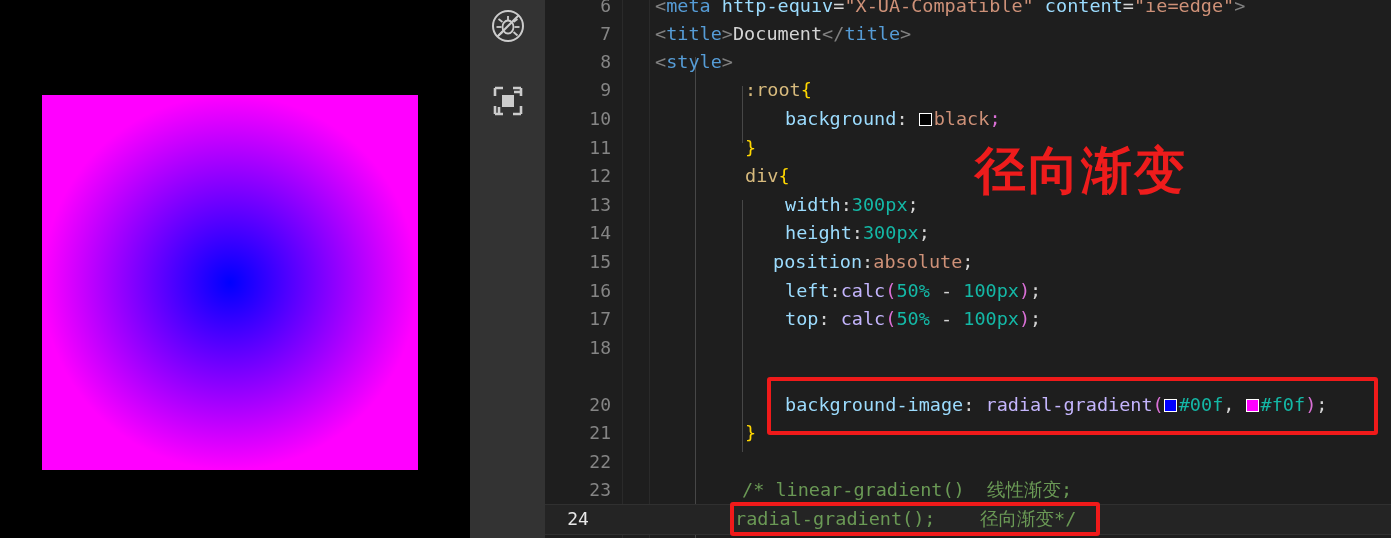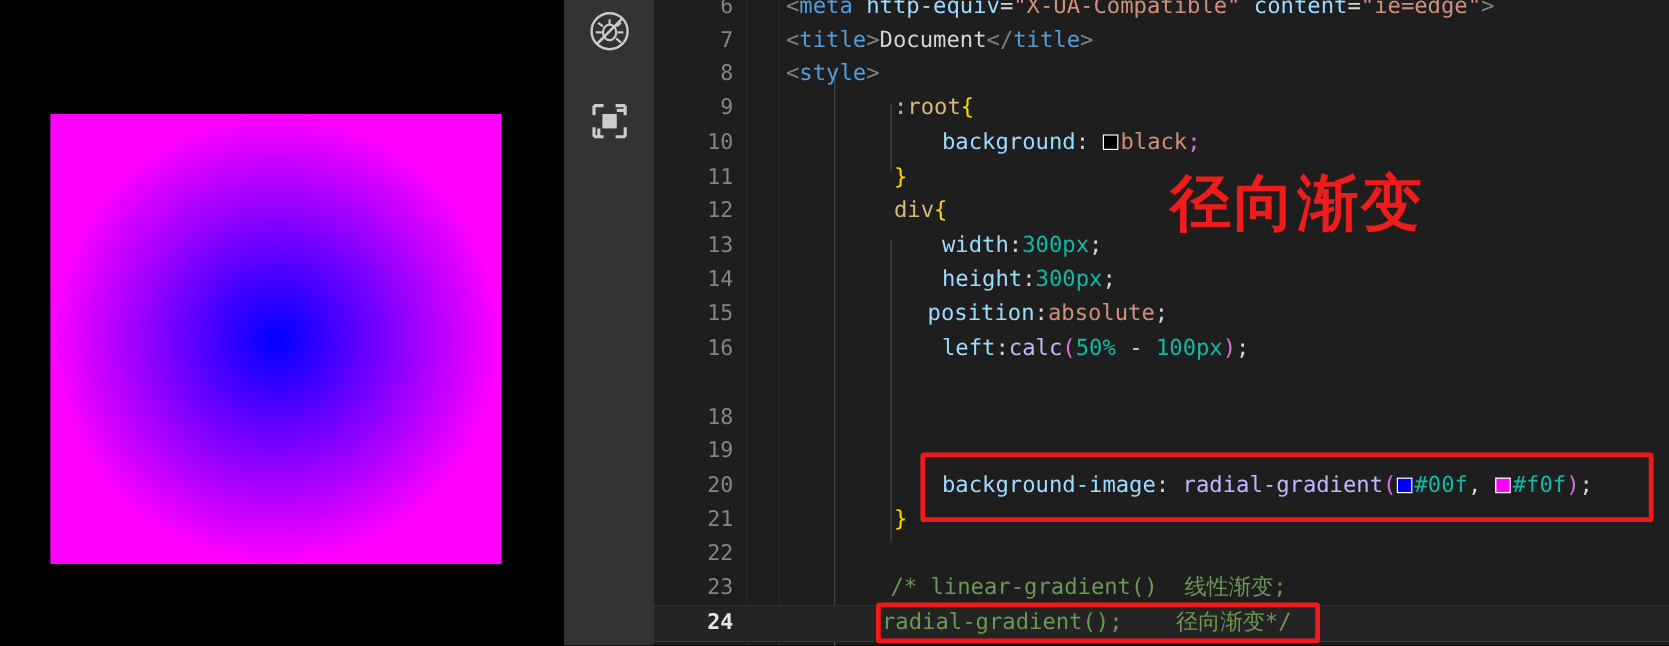--- a/index.html
+++ b/index.html
@@ -82,21 +82,21 @@
   .lnum {
     position: absolute;
     left: 0;
     width: 66px;
     text-align: right;
     color: #858585;
     font-size: 18px;
     line-height: 28.5px;
     font-family: "DejaVu Sans Mono", monospace;
   }
-  .line.active .lnum { color: #e8e8e8; font-weight: bold; }
+  .line.active .lnum { color: #e8e8e8; font-weight: normal; text-align: center; }
   .ltext {
     position: absolute;
     left: 110px;
     top: 0;
     line-height: 28.5px;
     font-size: 18.5px;
     white-space: pre;
     font-family: "DejaVu Sans Mono", monospace;
     letter-spacing: 0px;
   }
@@ -255,30 +255,30 @@
       <div class="line" style="top:248px;">
         <span class="lnum">15</span>
         <span class="ltext" style="left:228px;"><span class="prop">position</span><span class="plain">:</span><span class="val">absolute</span><span class="plain">;</span></span>
       </div>
 
       <div class="line" style="top:277px;">
         <span class="lnum">16</span>
         <span class="ltext" style="left:240px;"><span class="prop">left</span><span class="plain">:</span><span class="func">calc</span><span class="brace2">(</span><span class="num">50%</span><span class="plain"> - </span><span class="num">100px</span><span class="brace2">)</span><span class="plain">;</span></span>
       </div>
 
+      <div class="line" style="top:305px;">
+        <span class="lnum">17</span>
+        <span class="ltext" style="left:240px;"><span class="prop">top</span><span class="plain">: </span><span class="func">calc</span><span class="brace2">(</span><span class="num">50%</span><span class="plain"> - </span><span class="num">100px</span><span class="brace2">)</span><span class="plain">;</span></span>
+      </div>
 
       <div class="line" style="top:334px;">
         <span class="lnum">18</span>
         <span class="ltext" style="left:240px;"></span>
       </div>
 
-      <div class="line" style="top:362px;">
-        <span class="lnum">19</span>
-        <span class="ltext" style="left:240px;"></span>
-      </div>
 
       <div class="line" style="top:391px;">
         <span class="lnum">20</span>
         <span class="ltext" style="left:240px;"><span class="prop">background-image</span><span class="plain">: </span><span class="func">radial-gradient</span><span class="brace2">(</span><span class="swatch" id="swatch-blue" style="background: rgb(0, 0, 255);"></span><span class="num">#00f</span><span class="plain">, </span><span class="swatch" id="swatch-magenta" style="background: rgb(255, 0, 255);"></span><span class="num">#f0f</span><span class="brace2">)</span><span class="plain">;</span></span>
       </div>
 
       <div class="line" style="top:419px;">
         <span class="lnum">21</span>
         <span class="ltext" style="left:200px;"><span class="brace">}</span></span>
       </div>

